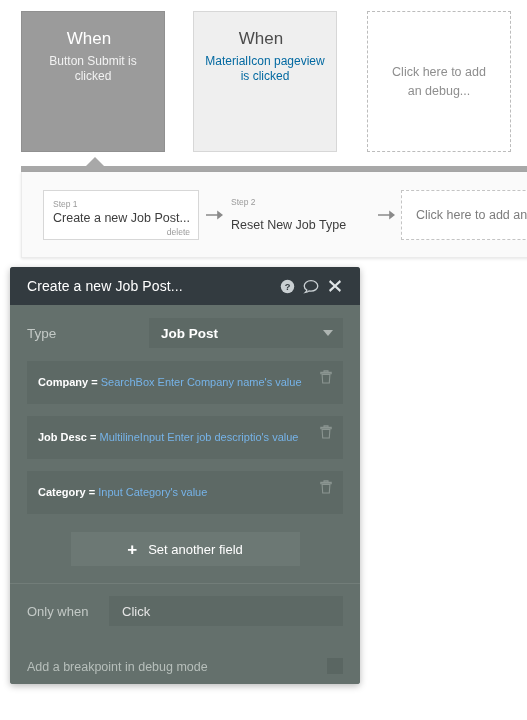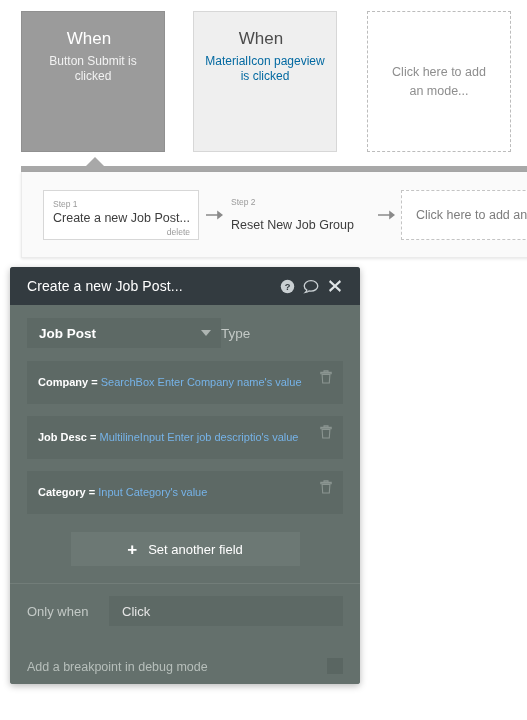--- a/index.html
+++ b/index.html
@@ -364,21 +364,21 @@
     <div class="event-title">When</div>
     <div class="event-sub">Button Submit is clicked</div>
   </div>
 
   <div class="event-box" id="event-box-1">
     <div class="event-title">When</div>
     <div class="event-sub">MaterialIcon pageview is clicked</div>
   </div>
 
   <div class="event-box" id="event-box-add">
-    <div class="add-event-text">Click here to add an mode...</div>
+    <div class="add-event-text">Click here to add an debug...</div>
   </div>
 
 </div>
 
 <div id="connector-bar"></div>
 <div id="connector-pointer"></div>
 
 <div id="workflow-strip">
 
   <div class="step-box">
@@ -388,21 +388,21 @@
   </div>
 
   <div class="step-arrow">
     <svg width="20" height="16" viewBox="0 0 20 16" aria-hidden="true">
       <path d="M2 7.2 h11.2 V3.6 L19 8 l-5.8 4.4 V8.8 H2 z" fill="#8a8a8a"></path>
     </svg>
   </div>
 
   <div class="step-box-plain">
     <div class="step-label">Step 2</div>
-    <div class="step-title">Reset New Job Group</div>
+    <div class="step-title">Reset New Job Type</div>
   </div>
 
   <div class="step-arrow">
     <svg width="20" height="16" viewBox="0 0 20 16" aria-hidden="true">
       <path d="M2 7.2 h11.2 V3.6 L19 8 l-5.8 4.4 V8.8 H2 z" fill="#8a8a8a"></path>
     </svg>
   </div>
 
   <div id="step-add">
     <span>Click here to add an a</span>
@@ -431,25 +431,25 @@
     <div class="header-icon">
       <svg width="14" height="14" viewBox="0 0 14 14" aria-hidden="true">
         <path d="M2.2 1 L7 5.6 L11.8 1 L13 3 L8.6 7 L13 11 L11.8 13 L7 8.4 L2.2 13 L1 11 L5.4 7 L1 3 z" fill="#dfe4e6"></path>
       </svg>
     </div>
   </div>
 
   <div id="panel-body">
 
     <div id="type-row">
+      <div id="type-label">Type</div>
       <div id="type-select">
         <span id="type-select-value">Job Post</span>
         <span class="caret-down"></span>
       </div>
-      <div id="type-label">Type</div>
     </div>
 
     <div class="field-row">
       <div class="field-text">
         <span class="field-name">Company</span>
         <span class="field-eq">=</span>
         <span class="field-value">SearchBox Enter Company name's value</span>
       </div>
       <div class="trash-btn">
         <svg width="12" height="14" viewBox="0 0 12 14" aria-hidden="true">

